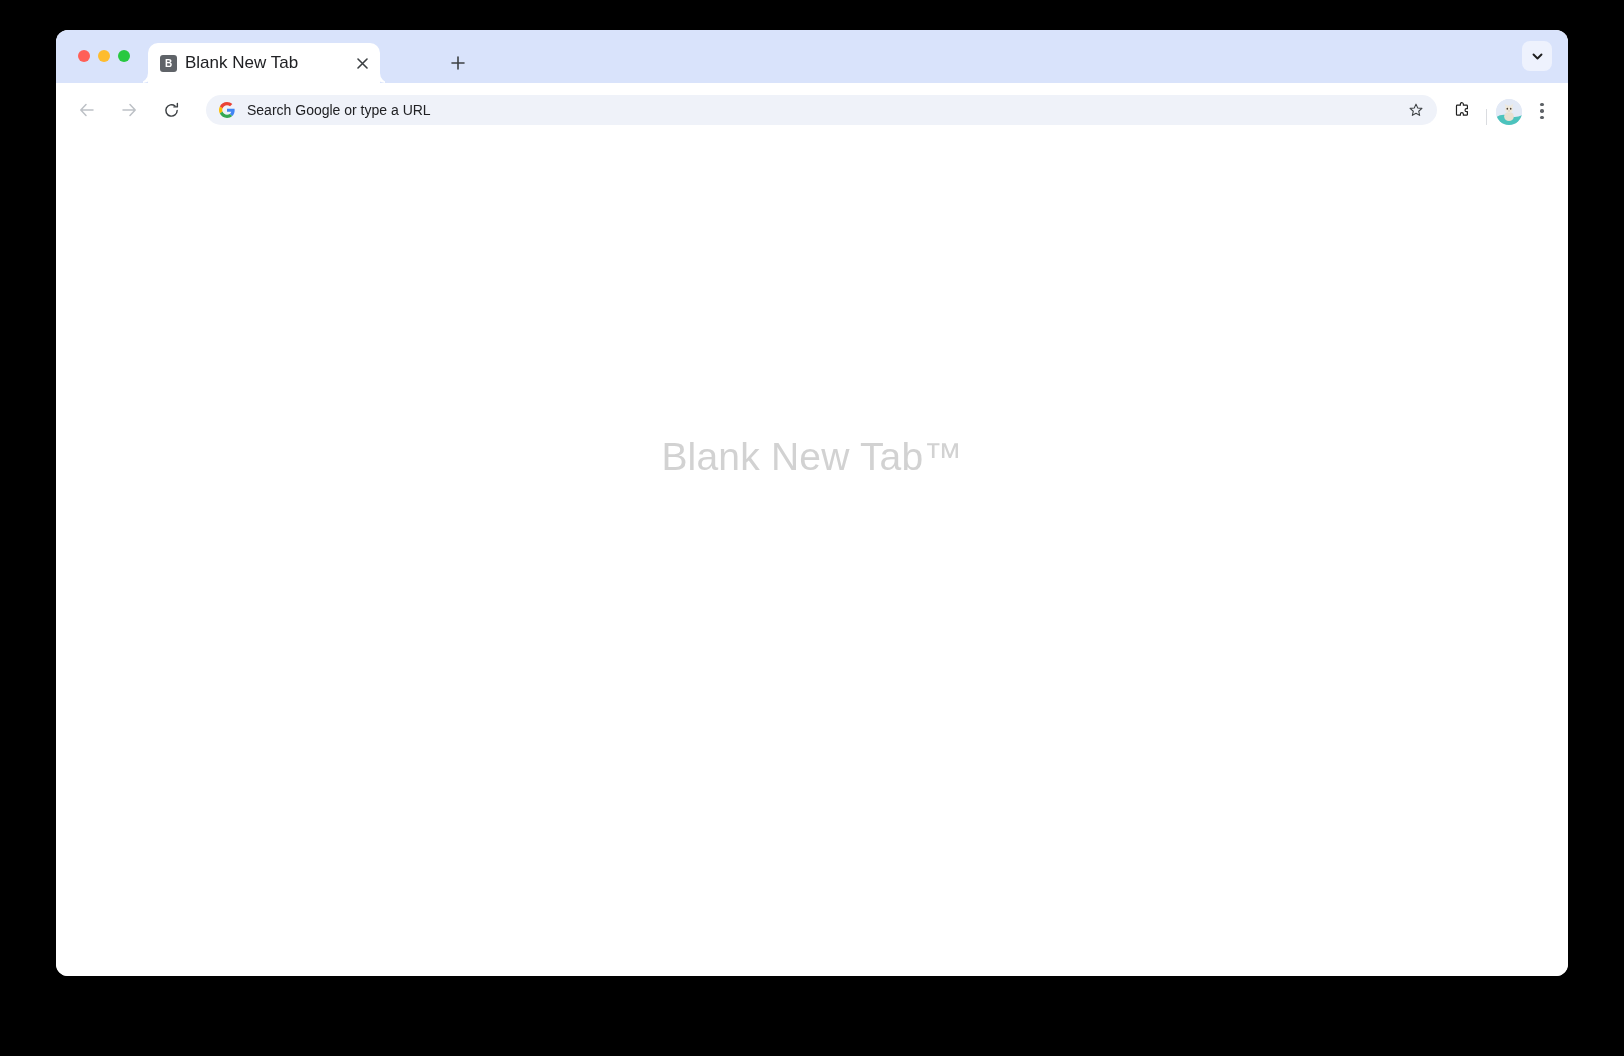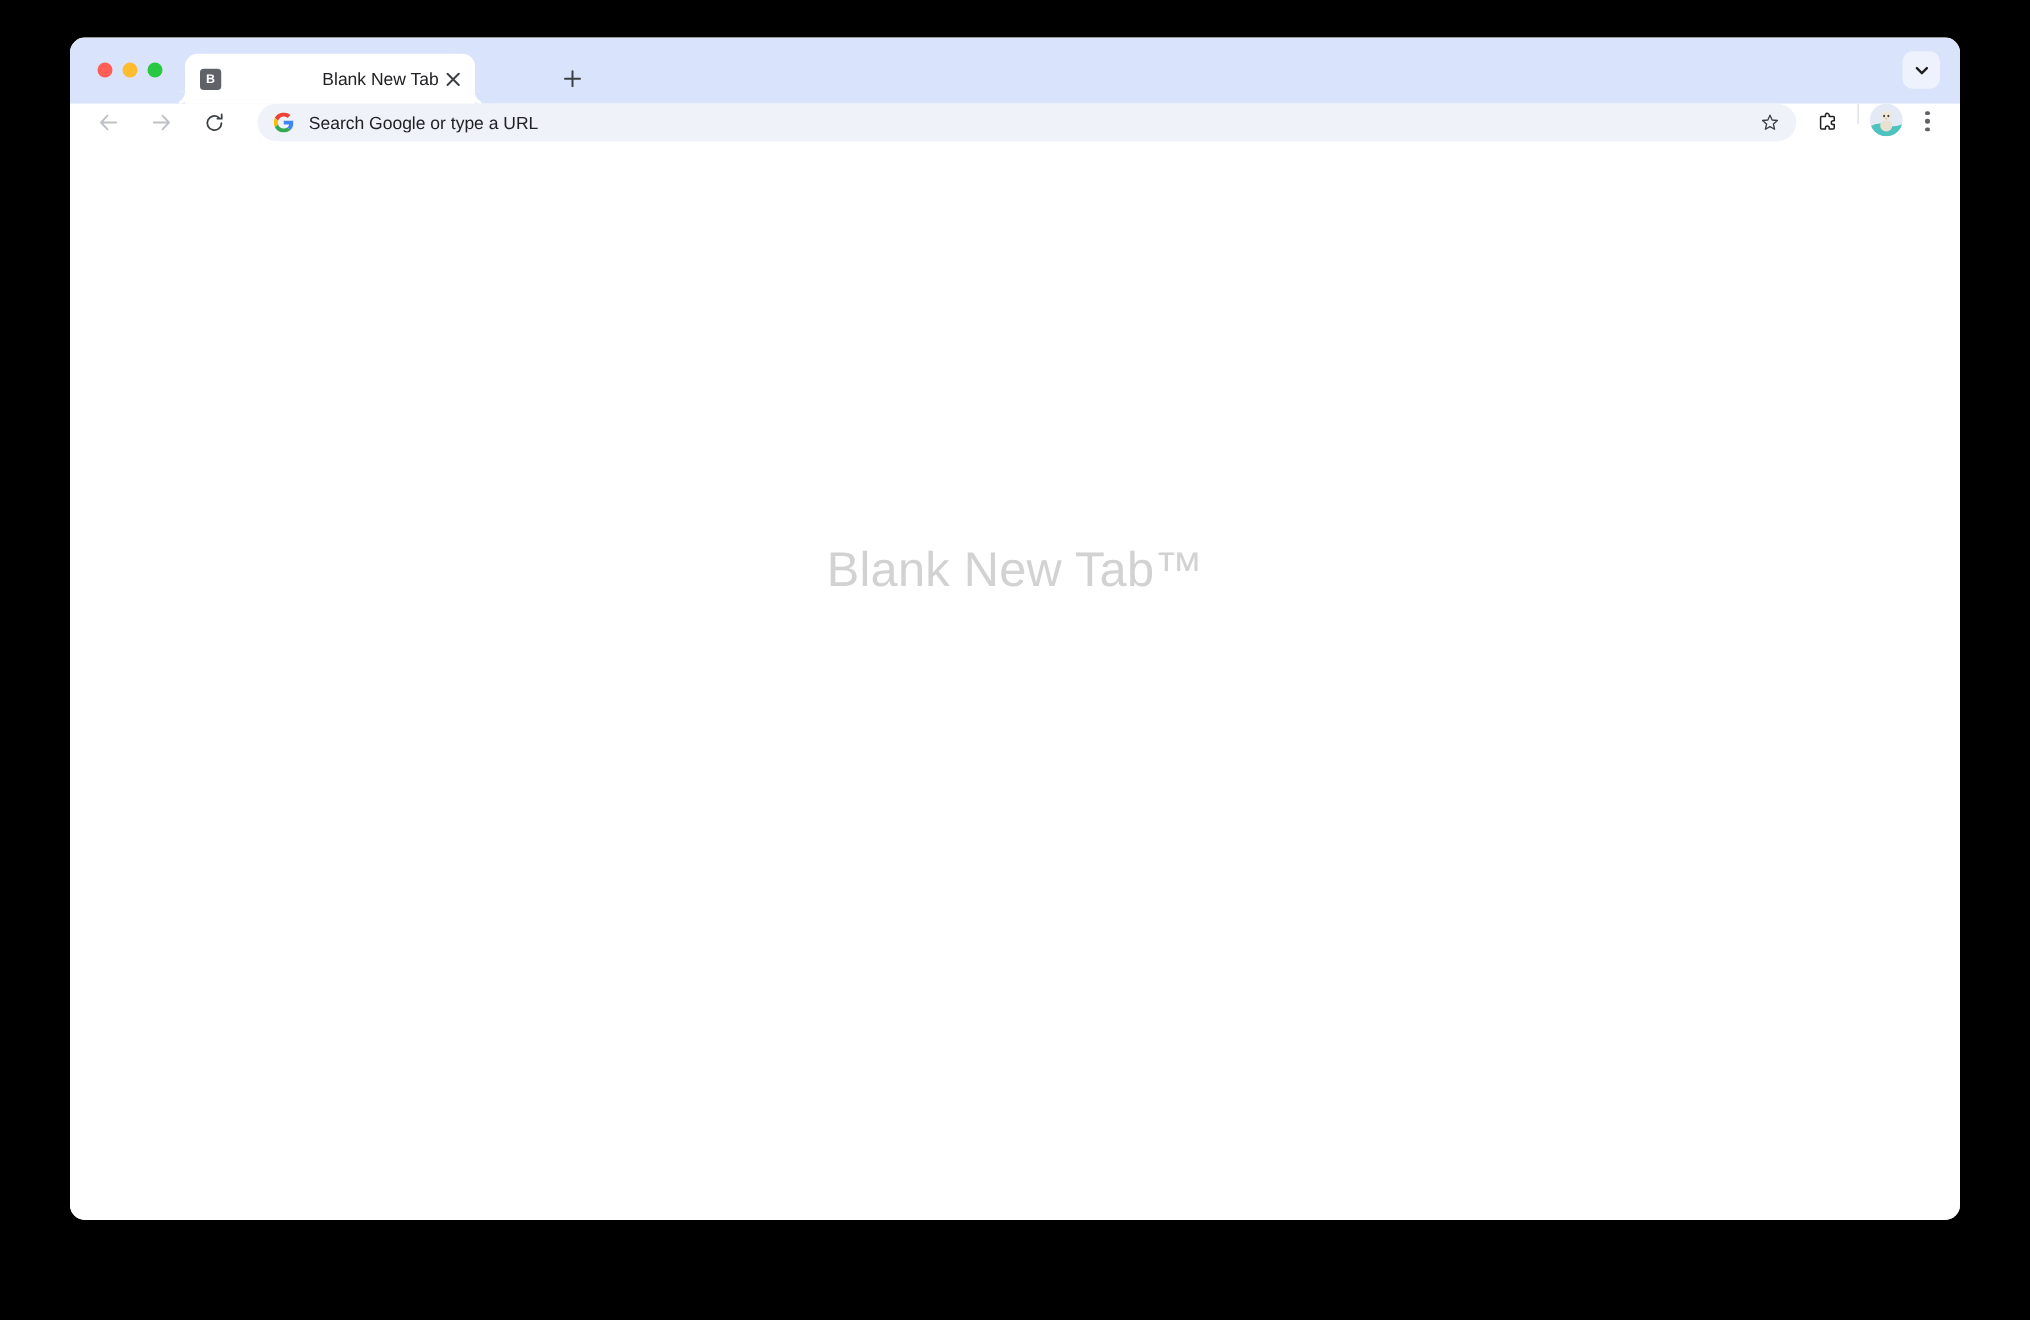--- a/index.html
+++ b/index.html
@@ -112,27 +112,26 @@
     font-weight: bold;
     display: flex;
     align-items: center;
     justify-content: center;
     flex: none;
     letter-spacing: 0;
   }
 
   .tab-title {
     margin-left: 8px;
-    font-size: 14px;
+    font-size: 17px;
     color: #202124;
     white-space: nowrap;
     overflow: hidden;
     text-overflow: ellipsis;
     flex: 1;
-    text-align: right;
   }
 
   .tab-close {
     width: 22px;
     height: 22px;
     margin-right: 7px;
     display: flex;
     align-items: center;
     justify-content: center;
     border-radius: 50%;
@@ -165,21 +164,21 @@
     align-items: center;
     justify-content: center;
     color: #1f1f1f;
   }
 
   
   .toolbar {
     height: 42px;
     background: #ffffff;
     display: flex;
-    align-items: flex-start;
+    align-items: flex-end;
     padding: 0 12px 0 10px;
     box-sizing: border-box;
     position: relative;
   }
 
   .nav-btn {
     width: 30px;
     height: 30px;
     display: flex;
     align-items: center;

